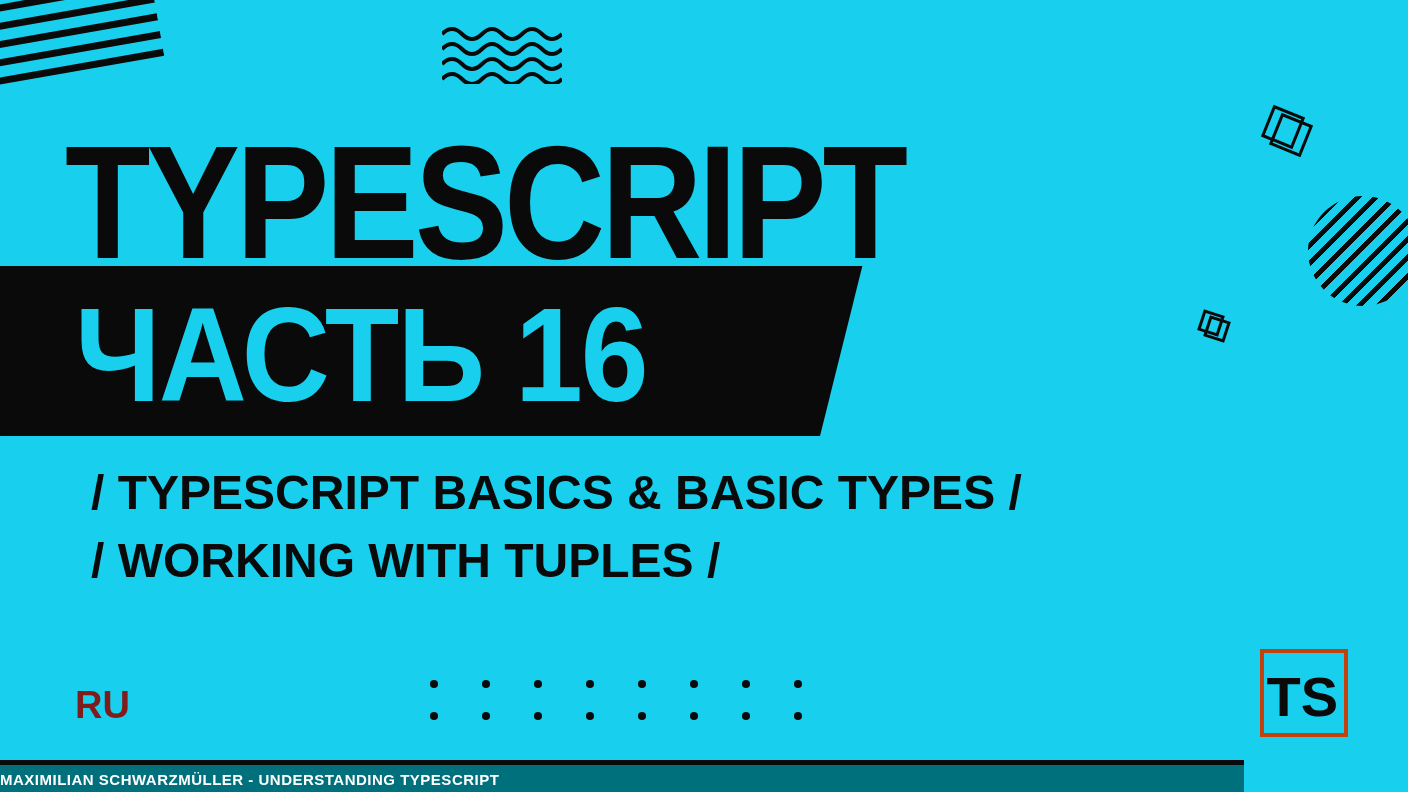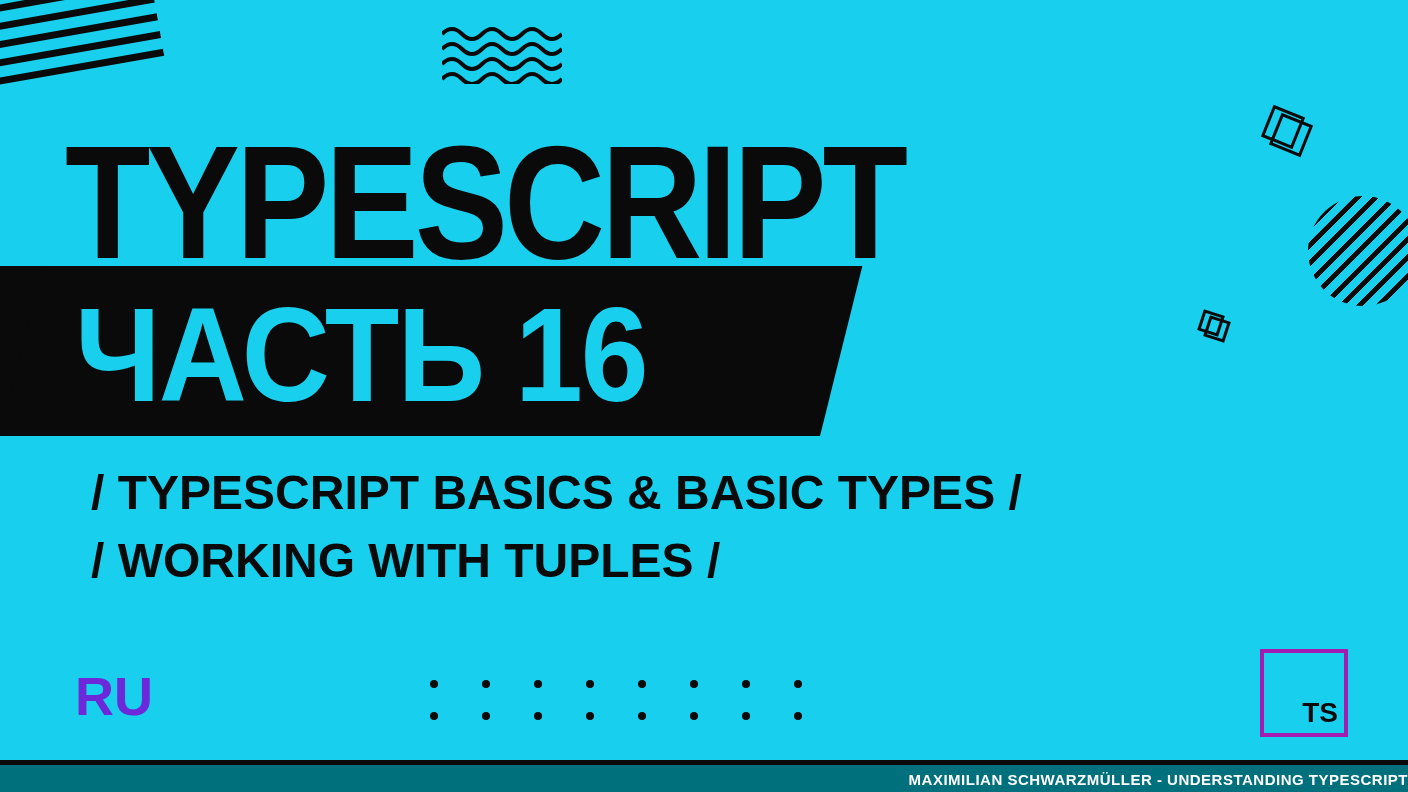--- a/index.html
+++ b/index.html
@@ -61,54 +61,54 @@
     color: #0a0a0a;
     letter-spacing: 0px;
     font-family: 'Arial Black','Impact',sans-serif;
   }
   .subtitle1 { top: 465px; }
   .subtitle2 { top: 533px; }
   .lang {
     position: absolute;
     left: 75px;
     bottom: 65px;
-    font-size: 54px;
-    font-weight: 900;
-    color: #6d28d9;
+    font-size: 38px;
+    font-weight: 900;
+    color: #7f1d1d;
     font-family: 'Arial Black','Impact',sans-serif;
   }
   .footer-bar {
     position: absolute;
     bottom: 0;
     left: 0;
-    width: 1408px;
+    width: 1244px;
     height: 32px;
     background: #00707d;
     border-top: 5px solid #0a0a0a;
-    text-align: right;
+    text-align: left;
     color: #fff;
     font-size: 15px;
     font-weight: 900;
     line-height: 30px;
     letter-spacing: 0.5px;
     font-family: 'Arial Black','Impact',sans-serif;
   }
   
   .ts-box {
     position: absolute;
     right: 60px;
     bottom: 55px;
     width: 88px;
     height: 88px;
-    border: 4px solid #a21caf;
+    border: 4px solid #c2410c;
     display: flex;
     align-items: flex-end;
     justify-content: flex-end;
     padding: 4px 6px;
-    font-size: 28px;
+    font-size: 56px;
     font-weight: 900;
     color: #0a0a0a;
     font-family: 'Arial Black','Impact',sans-serif;
   }
   
   .diag-lines-tl {
     position: absolute;
     top: -40px;
     left: -40px;
     width: 200px;

